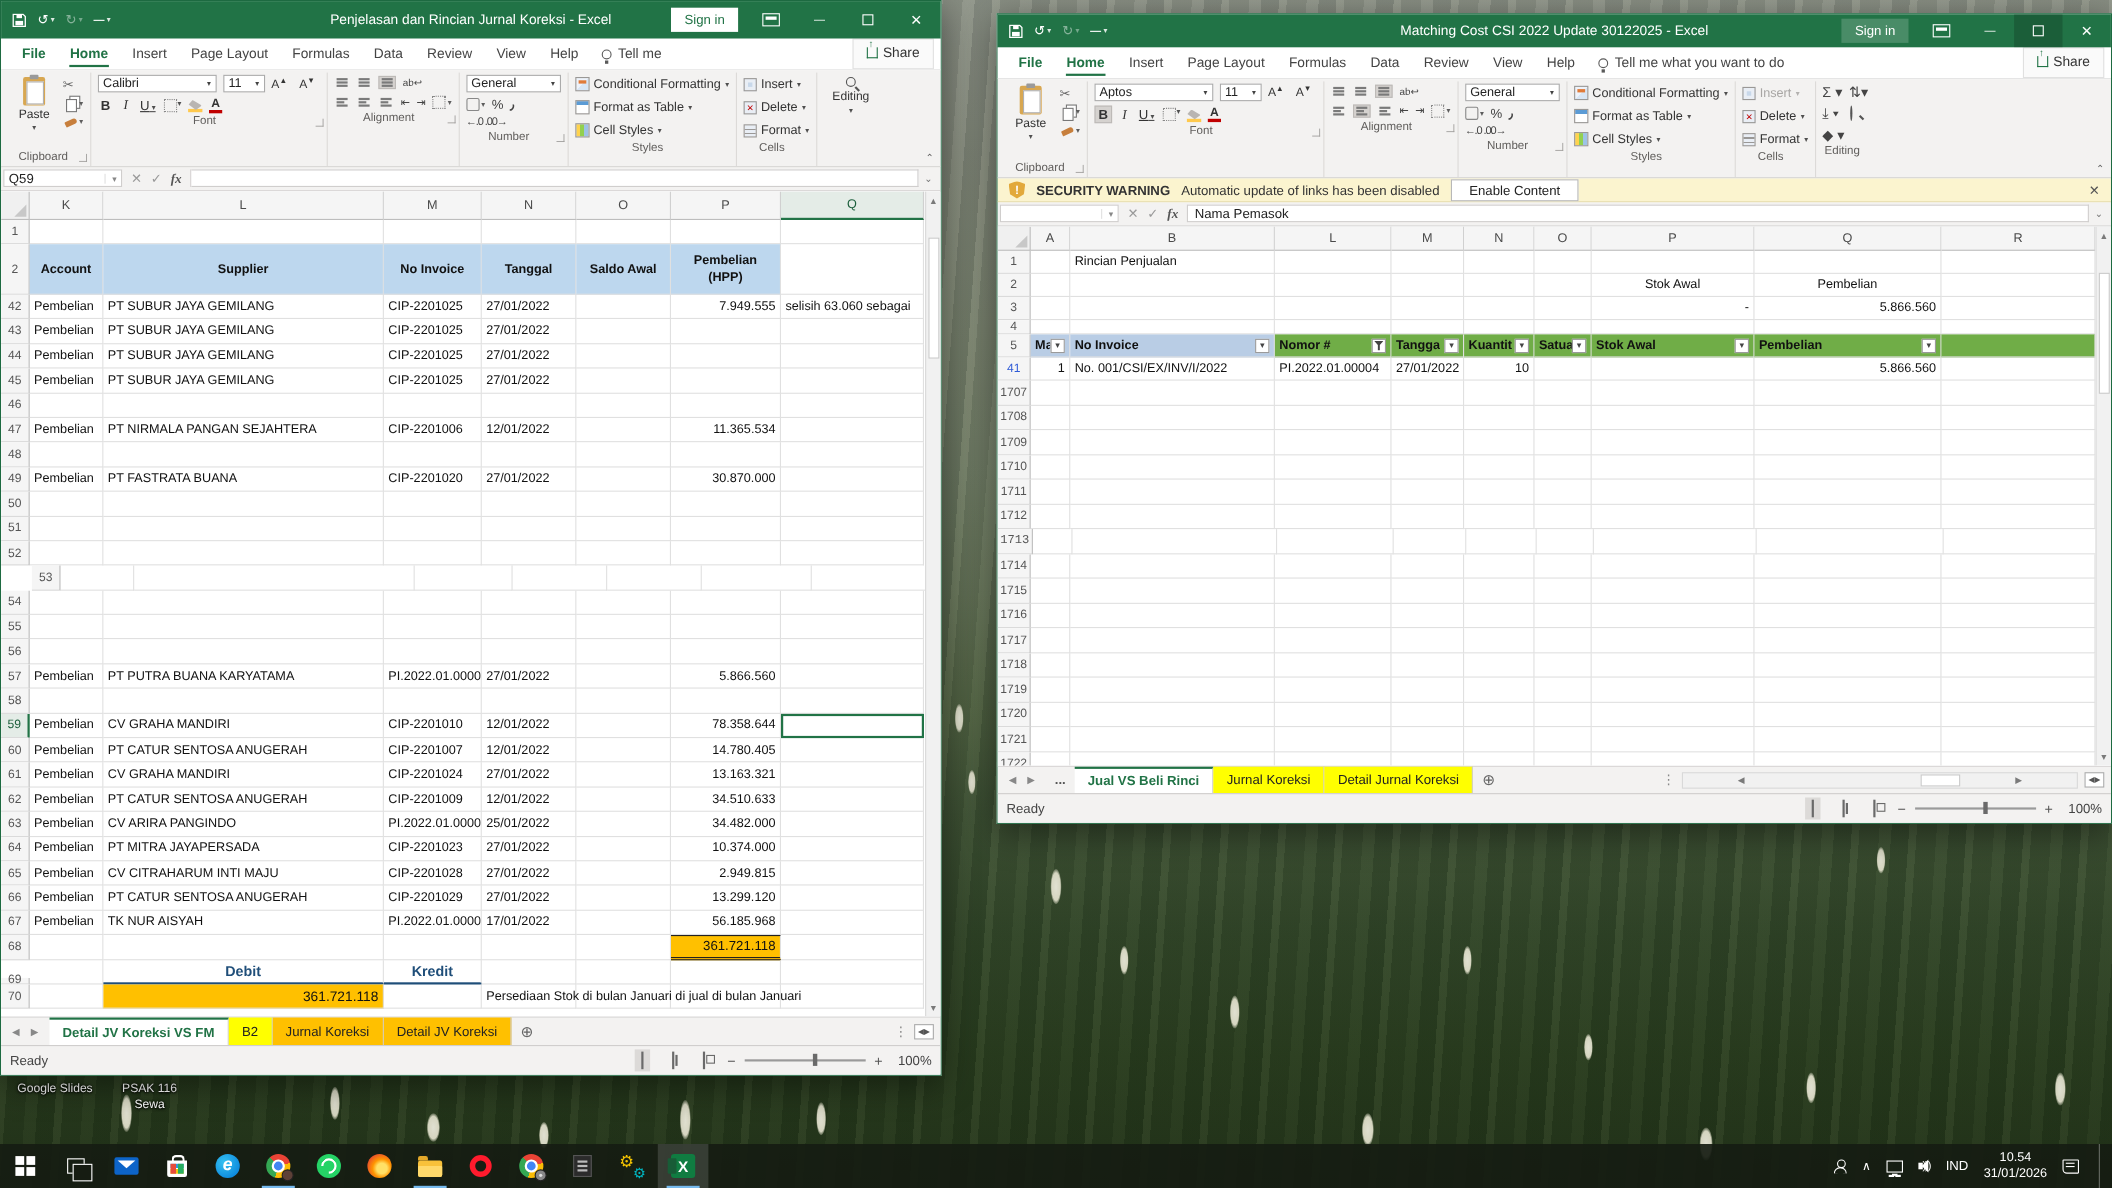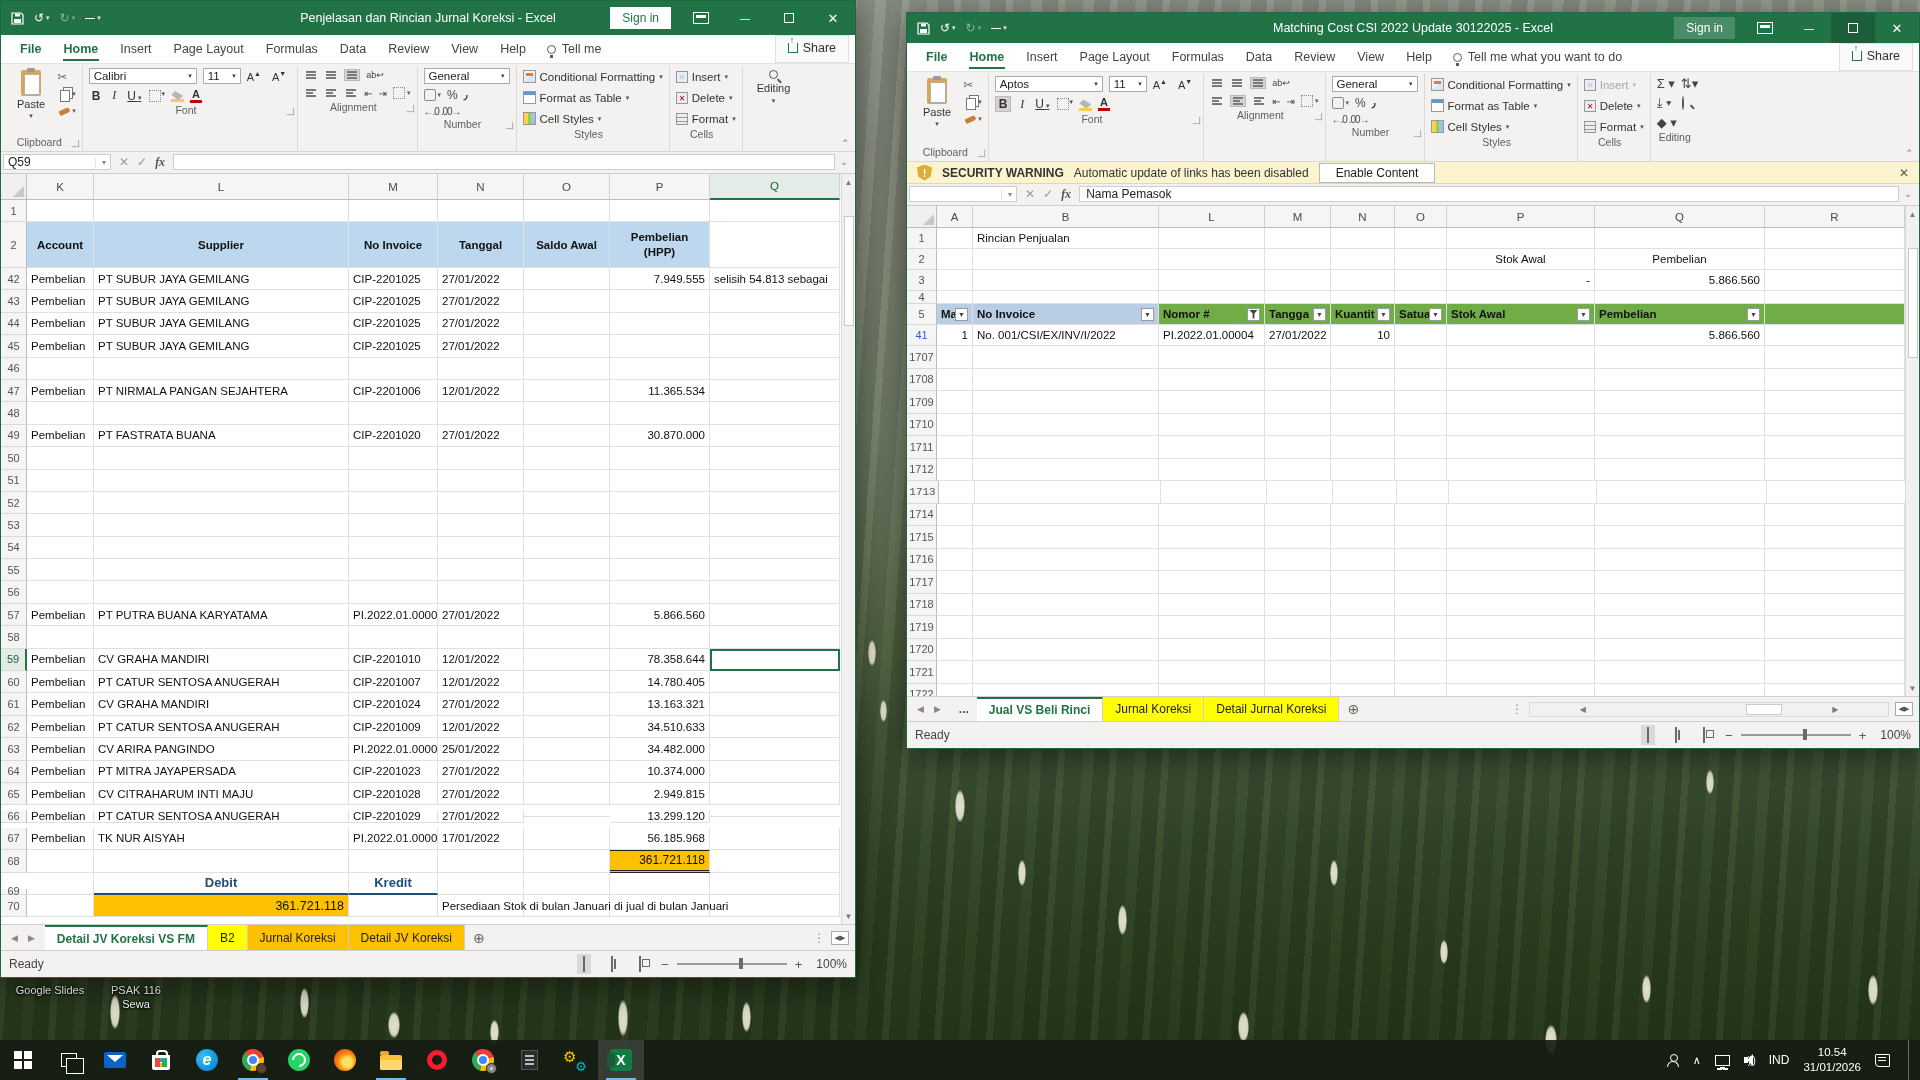--- a/index.html
+++ b/index.html
@@ -541,21 +541,21 @@
           <div class="cell" style="width: 130px;"></div>
         </div>
         <div class="grow" style="height: 22.4px;">
           <div class="rownum" style="width: 26px; text-align: right;">42</div>
           <div class="cell" style="width: 67px;">Pembelian</div>
           <div class="cell" style="width: 255px;">PT  SUBUR JAYA GEMILANG</div>
           <div class="cell" style="width: 89px;">CIP-2201025</div>
           <div class="cell" style="width: 86px;">27/01/2022</div>
           <div class="cell" style="width: 86px;"></div>
           <div class="cell r" style="width: 100px;">7.949.555</div>
-          <div class="cell spill" style="width: 130px;">selisih 54.813 sebagai</div>
+          <div class="cell spill" style="width: 130px;">selisih 63.060 sebagai</div>
         </div>
         <div class="grow" style="height: 22.4px;">
           <div class="rownum" style="width: 26px;">43</div>
           <div class="cell" style="width: 67px;">Pembelian</div>
           <div class="cell" style="width: 255px;">PT  SUBUR JAYA GEMILANG</div>
           <div class="cell" style="width: 89px;">CIP-2201025</div>
           <div class="cell" style="width: 86px;">27/01/2022</div>
           <div class="cell" style="width: 86px;"></div>
           <div class="cell r" style="width: 100px;"></div>
           <div class="cell" style="width: 130px;"></div>
@@ -643,21 +643,21 @@
         <div class="grow" style="height: 22.4px;">
           <div class="rownum" style="width: 26px;">52</div>
           <div class="cell" style="width: 67px;"></div>
           <div class="cell" style="width: 255px;"></div>
           <div class="cell" style="width: 89px;"></div>
           <div class="cell" style="width: 86px;"></div>
           <div class="cell" style="width: 86px;"></div>
           <div class="cell" style="width: 100px;"></div>
           <div class="cell" style="width: 130px;"></div>
         </div>
-        <div class="grow" style="height: 22.4px;">
+        <div class="grow" style="height: 22.4px; margin-left: 28px;">
           <div class="rownum" style="width: 26px;">53</div>
           <div class="cell" style="width: 67px;"></div>
           <div class="cell" style="width: 255px;"></div>
           <div class="cell" style="width: 89px;"></div>
           <div class="cell" style="width: 86px;"></div>
           <div class="cell" style="width: 86px;"></div>
           <div class="cell" style="width: 100px;"></div>
           <div class="cell" style="width: 130px;"></div>
         </div>
         <div class="grow" style="height: 22.4px;">
@@ -773,21 +773,21 @@
         <div class="grow" style="height: 22.4px;">
           <div class="rownum" style="width: 26px;">65</div>
           <div class="cell" style="width: 67px;">Pembelian</div>
           <div class="cell" style="width: 255px;">CV CITRAHARUM INTI MAJU</div>
           <div class="cell" style="width: 89px;">CIP-2201028</div>
           <div class="cell" style="width: 86px;">27/01/2022</div>
           <div class="cell" style="width: 86px;"></div>
           <div class="cell r" style="width: 100px;">2.949.815</div>
           <div class="cell" style="width: 130px;"></div>
         </div>
-        <div class="grow" style="height: 22.4px; align-items: center;">
+        <div class="grow" style="height: 22.4px;">
           <div class="rownum" style="width: 26px;">66</div>
           <div class="cell" style="width: 67px;">Pembelian</div>
           <div class="cell" style="width: 255px;">PT CATUR SENTOSA ANUGERAH</div>
           <div class="cell" style="width: 89px;">CIP-2201029</div>
           <div class="cell" style="width: 86px;">27/01/2022</div>
           <div class="cell" style="width: 86px;"></div>
           <div class="cell r" style="width: 100px;">13.299.120</div>
           <div class="cell" style="width: 130px;"></div>
         </div>
         <div class="grow" style="height: 22.4px;">

